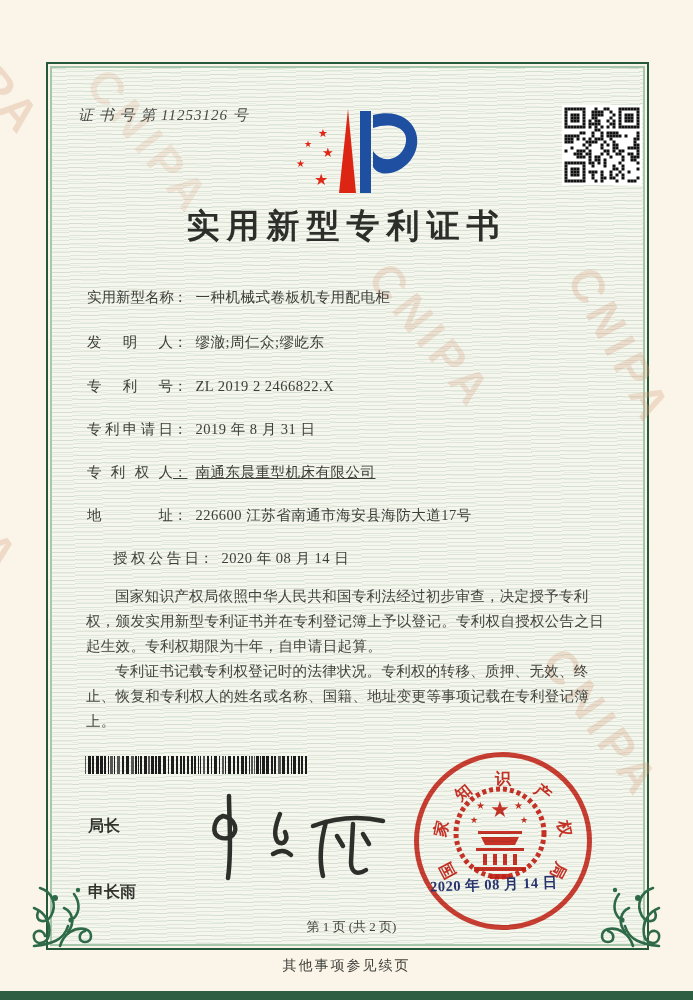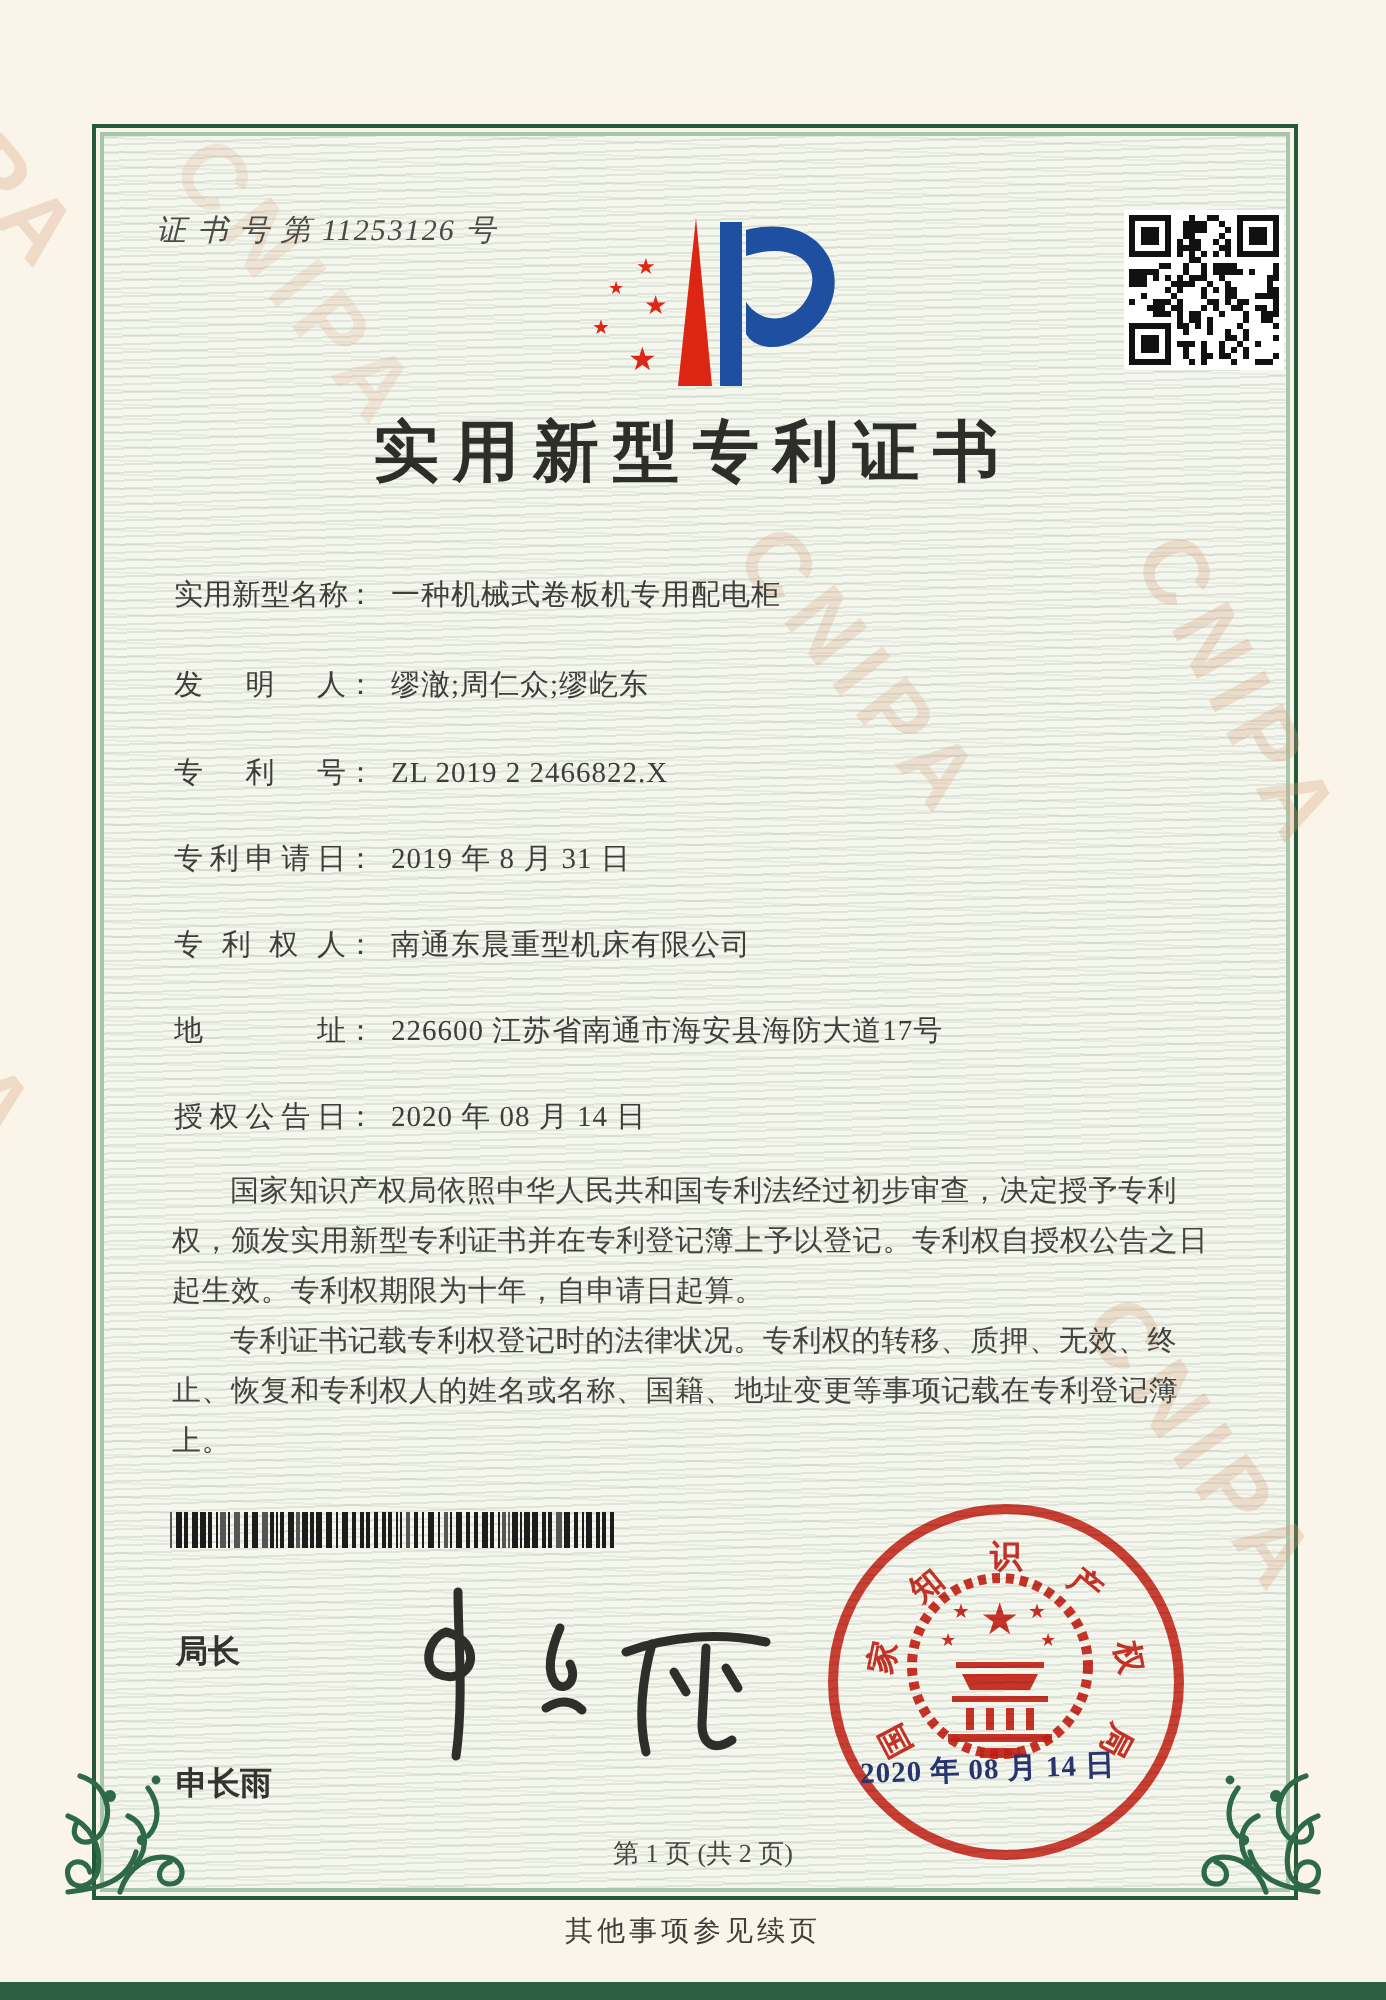--- a/index.html
+++ b/index.html
@@ -43,21 +43,21 @@
   .logo{position:absolute;left:272px;top:95px;width:160px;height:106px;z-index:3;}
   .qr{position:absolute;left:562px;top:105px;width:80px;height:80px;z-index:3;background:#fff;}
   .title{
     position:absolute;left:0;right:0;top:204px;z-index:3;margin:0;
     text-align:center;font-size:33px;font-weight:bold;letter-spacing:7px;color:#2d2d2a;
   }
   
   .row{position:absolute;left:87px;right:55px;z-index:3;font-size:14.5px;color:#3e3e39;white-space:nowrap;}
   .row .lbl{display:inline-block;width:86px;text-align:justify;text-align-last:justify;vertical-align:top;}
   .row .val{margin-left:8px;letter-spacing:.5px;}
-  .r0{top:288px;} .r1{top:333px;} .r2{top:377px;} .r3{top:420px;} .r4{top:463px;} .r5{top:506px;} .r6{top:549px;}
+  .r0{top:288px;} .r1{top:333px;} .r2{top:377px;} .r3{top:420px;} .r4{top:463px;text-decoration:underline;} .r5{top:506px;} .r6{top:549px;margin-left:26px;}
   .grant-right{position:absolute;left:250px;top:0;}
   .grant-right .lbl2{display:inline-block;width:76px;text-align:justify;text-align-last:justify;}
   
   .paras{position:absolute;left:86px;width:522px;top:584px;z-index:3;}
   .paras p{margin:0;font-size:14.5px;line-height:25px;text-indent:2em;color:#44443f;letter-spacing:.3px;}
   
   .barcode{position:absolute;left:85px;top:756px;z-index:3;}
   .director-title{position:absolute;left:88px;top:816px;z-index:3;font-family:"Liberation Sans","DejaVu Sans",sans-serif;font-size:16px;font-weight:600;color:#34342f;}
   .director-name{position:absolute;left:88px;top:848px;z-index:3;font-family:Liberation Sans, sans-serif;font-size:16px;font-weight:600;color:#34342f;margin-top:34px;}
   .signature{position:absolute;left:185px;top:788px;z-index:4;}

